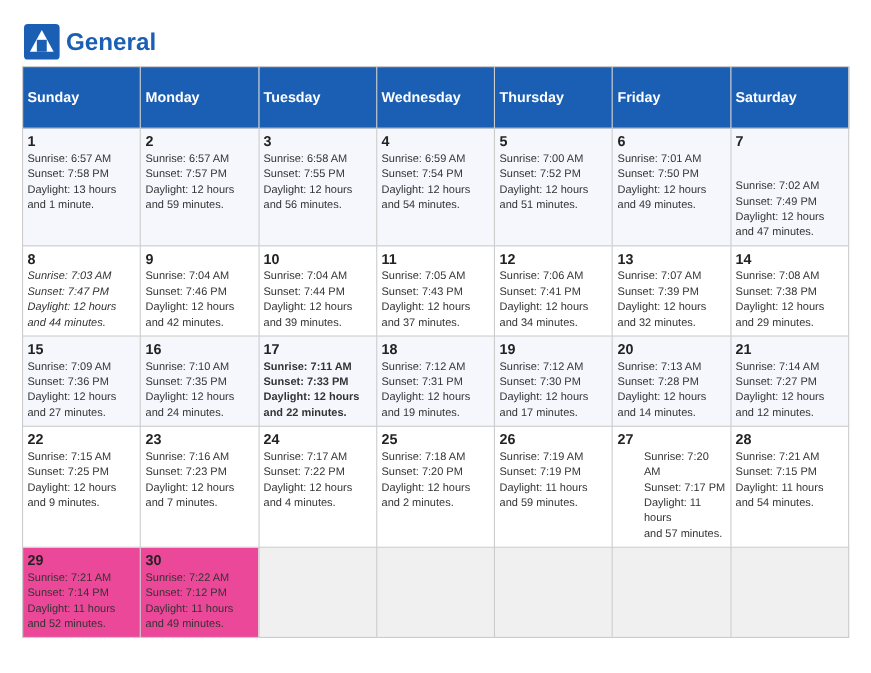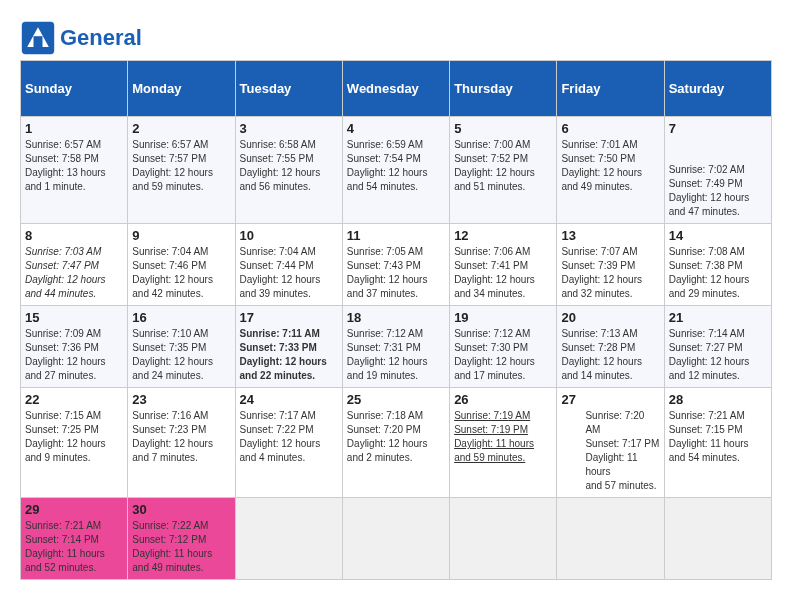--- a/index.html
+++ b/index.html
@@ -306,21 +306,21 @@
         </td>
         <td class="has-data">
           <span class="day-num">25</span>
           <div class="day-info" style="white-space: pre-line;">Sunrise: 7:18 AM
 Sunset: 7:20 PM
 Daylight: 12 hours
 and 2 minutes.</div>
         </td>
         <td class="has-data">
           <span class="day-num">26</span>
-          <div class="day-info" style="white-space: pre-line; text-decoration: underline;">Sunrise: 7:19 AM
+          <div class="day-info" style="white-space: pre-line;">Sunrise: 7:19 AM
 Sunset: 7:19 PM
 Daylight: 11 hours
 and 59 minutes.</div>
         </td>
         <td class="has-data">
           <span class="day-num">27</span>
           <div class="day-info" style="white-space: pre-line; margin-left: 24px;">Sunrise: 7:20 AM
 Sunset: 7:17 PM
 Daylight: 11 hours
 and 57 minutes.</div>

